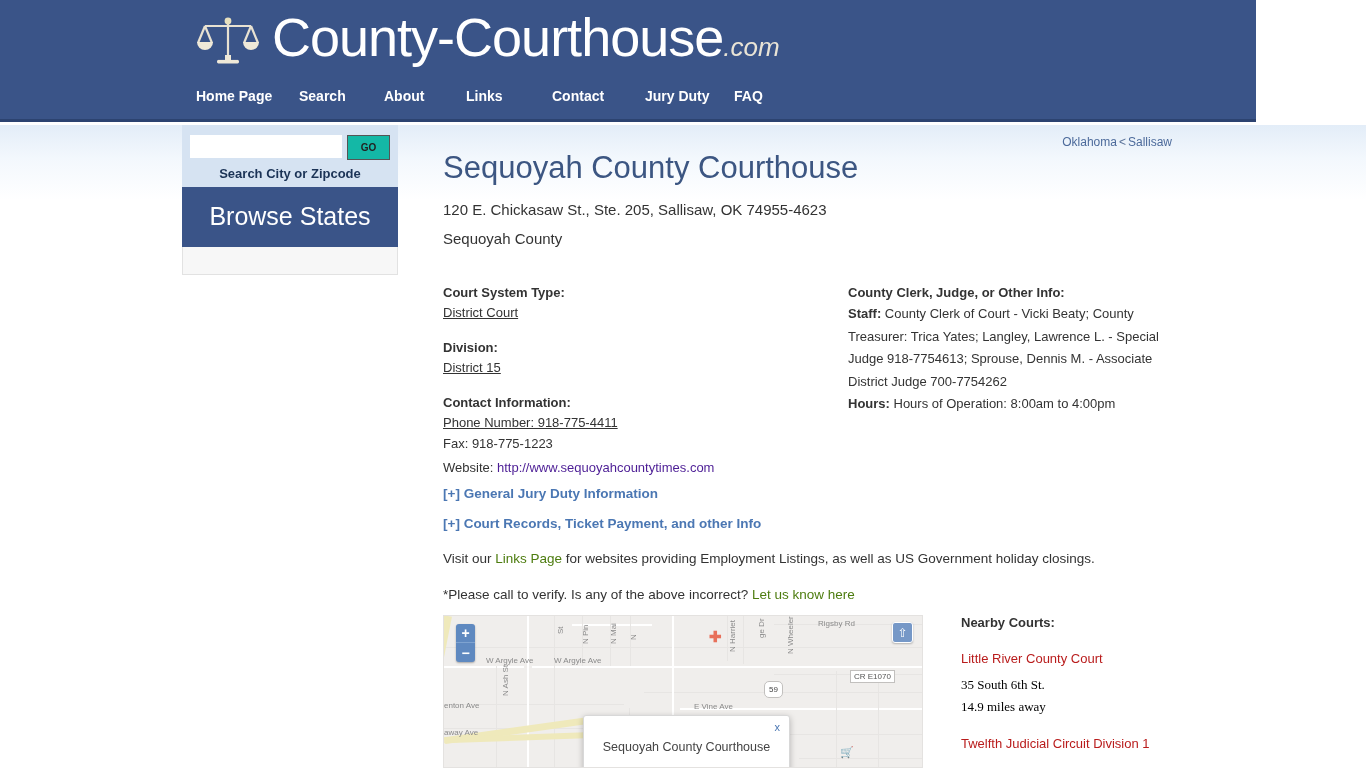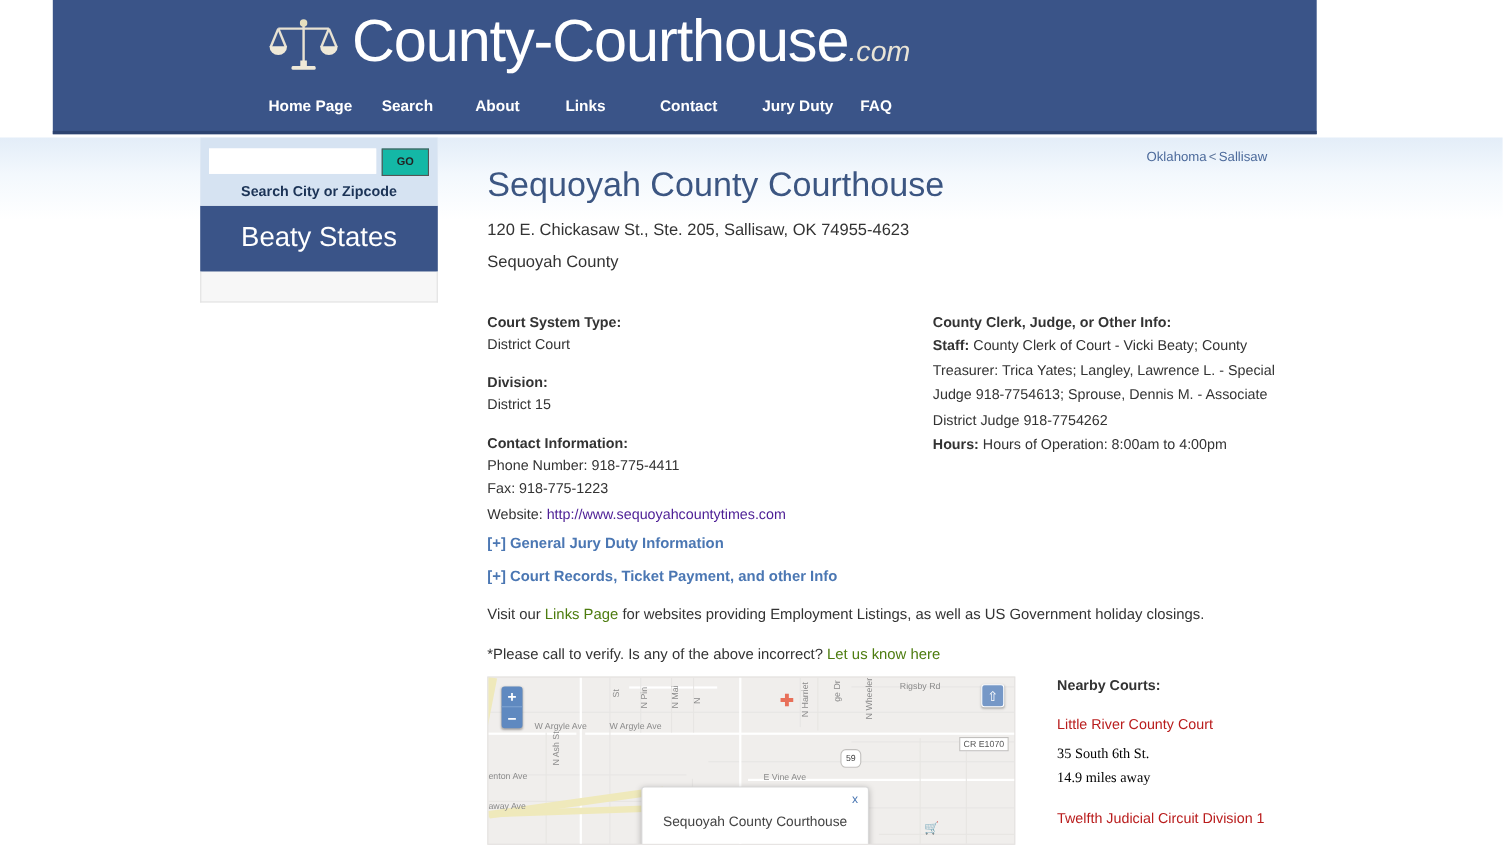--- a/index.html
+++ b/index.html
@@ -8,24 +8,23 @@
     width: 1366px; height: 768px;
     overflow: hidden;
     font-family: "Liberation Sans", sans-serif;
     background: #ffffff;
   }
 
   
   .site-header {
     position: absolute;
     left: 0; top: 0;
-    width: 1149px; height: 122px;
+    width: 1256px; height: 122px;
     background: #3a5488;
     border-bottom: 3px solid #2c4370;
-    margin-left: 48px;
   }
   .logo-row {
     position: absolute;
     left: 196px; top: 6px;
     display: flex; align-items: center;
   }
   .scales-icon { width: 64px; height: 62px; margin-right: 12px; }
   .logo-text {
     color: #ffffff;
     font-size: 54px;
@@ -134,21 +133,21 @@
   }
 
   
   .main {
     position: absolute;
     left: 443px; top: 0;
     width: 905px;
   }
   .breadcrumb {
     position: absolute;
-    right: 196px; top: 10px;
+    right: 176px; top: 10px;
     font-size: 12px;
     color: #4c6a9b;
     white-space: nowrap;
   }
   .breadcrumb a { color: #4c6a9b; text-decoration: none; }
   .breadcrumb .sep { color: #5a7299; margin: 0 2px; }
 
   h1.page-title {
     margin: 0;
     position: absolute;
@@ -175,20 +174,21 @@
     font-size: 13px;
     font-weight: bold;
     color: #333333;
     margin: 0 0 3px 0;
   }
   .fld-value {
     font-size: 13px;
     color: #333333;
     margin: 0 0 0 0;
     line-height: 19px;
+    text-decoration: underline;
   }
   .fld-block { margin-bottom: 18px; }
   .fld-line { font-size: 13px; color: #333333; line-height: 24px; }
   .fld-line a { color: #4c1d95; text-decoration: none; }
 
   .staff-body { font-size: 13px; color: #333333; line-height: 22.5px; }
   .staff-body b { font-weight: bold; color: #333333; }
 
   .expander {
     position: absolute;
@@ -371,21 +371,21 @@
 <div class="page-wrap">
 
   <aside class="sidebar">
     <div class="search-panel">
       <div class="search-row">
         <input class="search-input" type="text" placeholder="" style="">
         <button class="go-button">GO</button>
       </div>
       <div class="search-caption">Search City or Zipcode</div>
     </div>
-    <div class="browse-states">Beaty States</div>
+    <div class="browse-states">Browse States</div>
     <div class="sidebar-foot"></div>
   </aside>
 
   <main class="main">
 
     <div class="breadcrumb">
       <a href="#">Oklahoma</a><span class="sep">&lt;</span><span>Sallisaw</span>
     </div>
 
     <h1 class="page-title">Sequoyah County Courthouse</h1>
@@ -409,21 +409,21 @@
           <div class="fld-label">Contact Information:</div>
           <div class="fld-value">Phone Number: 918-775-4411</div>
           <div class="fld-line">Fax: 918-775-1223</div>
           <div class="fld-line"><span>Website: </span><a href="#">http://www.sequoyahcountytimes.com</a></div>
         </div>
       </div>
 
       <div class="col-right">
         <div class="fld-label">County Clerk, Judge, or Other Info:</div>
         <div class="staff-body">
-          <b>Staff:</b><span> County Clerk of Court - Vicki Beaty; County Treasurer: Trica Yates; Langley, Lawrence L. - Special Judge 918-7754613; Sprouse, Dennis M. - Associate District Judge 918-7754262</span>
+          <b>Staff:</b><span> County Clerk of Court - Vicki Beaty; County Treasurer: Trica Yates; Langley, Lawrence L. - Special Judge 918-7754613; Sprouse, Dennis M. - Associate District Judge 700-7754262</span>
         </div>
         <div class="staff-body">
           <b>Hours:</b><span> Hours of Operation: 8:00am to 4:00pm</span>
         </div>
       </div>
     </div>
 
     <a class="expander exp-1" href="#">[+] General Jury Duty Information</a>
     <a class="expander exp-2" href="#">[+] Court Records, Ticket Payment, and other Info</a>
 
@@ -474,21 +474,21 @@
         <span class="map-label" style="left:0;top:85px;">enton Ave</span>
         <span class="map-label" style="left:0;top:112px;">away Ave</span>
         <span class="map-label" style="left:250px;top:86px;text-align:center;">E Vine Ave</span>
         <span class="map-label vert" style="left:284px;top:36px;">N Harriet</span>
         <span class="map-label vert" style="left:313px;top:22px;">ge Dr</span>
         <span class="map-label vert" style="left:342px;top:38px;">N Wheeler</span>
         <span class="map-label" style="left:374px;top:3px;">Rigsby Rd</span>
 
         <span class="poi-cross" style="left:265px;top:12px;">✚</span>
         <div class="shield" style="left:320px;top:65px;">59</div>
-        <div class="cr-plate" style="left:428px;top:54px;">CR E1070</div>
+        <div class="cr-plate" style="left:406px;top:54px;">CR E1070</div>
         <span class="cart-icon" style="left:396px;top:130px;">🛒</span>
 
         <div class="zoom-ctrl">
           <div>+</div>
           <div>−</div>
         </div>
         <div class="pan-ctrl">⇧</div>
 
         <div class="infowin">
           <span class="infowin-close">x</span>

